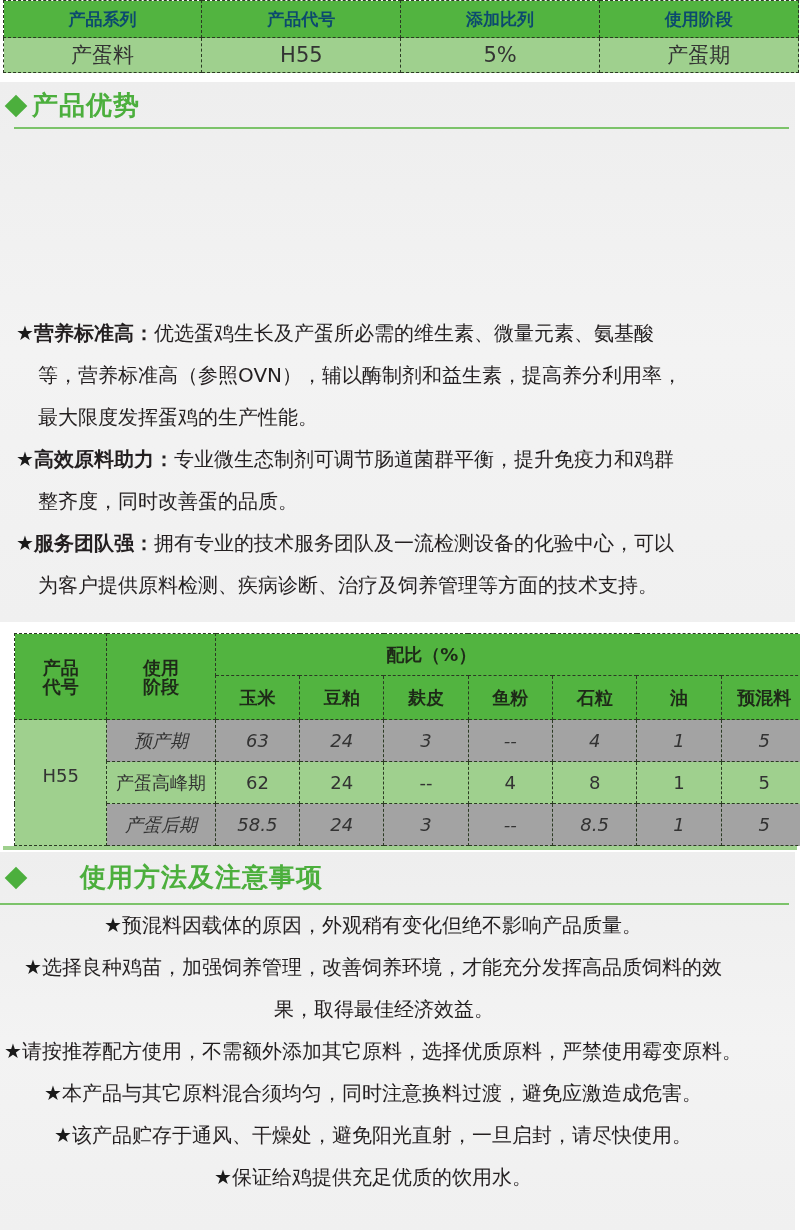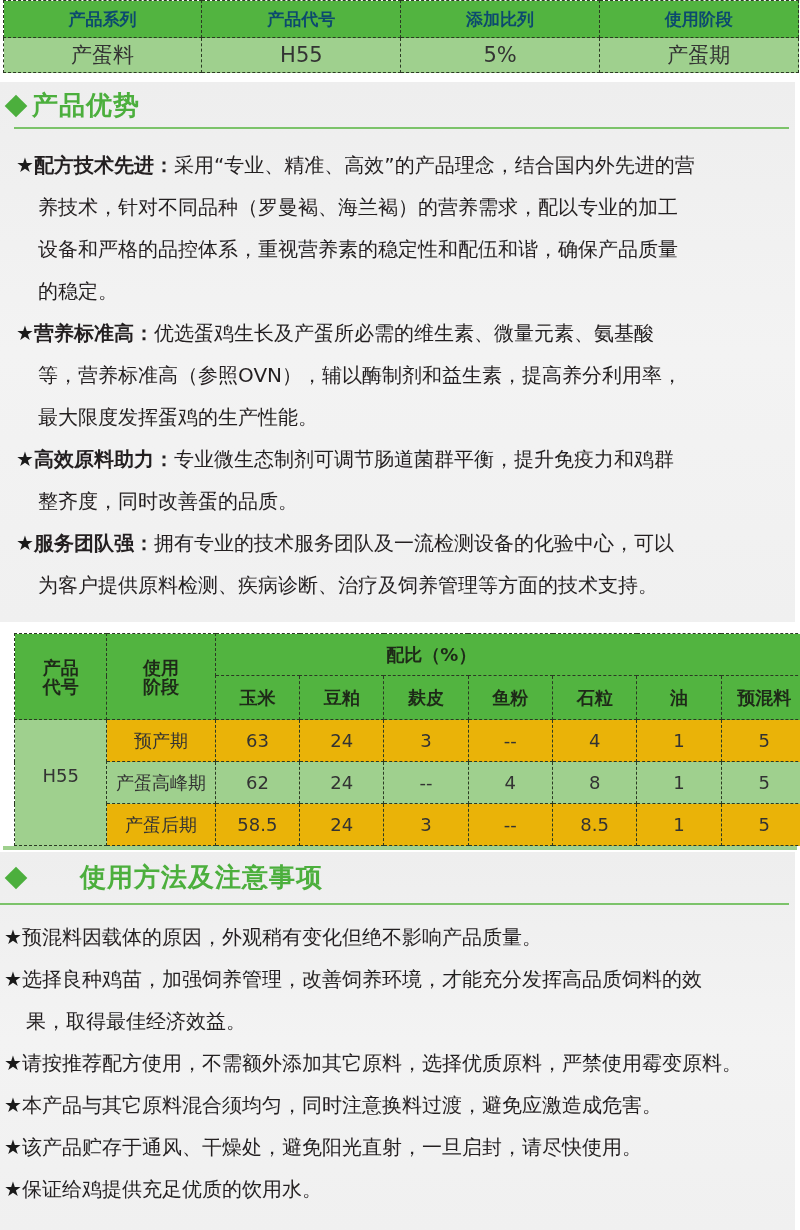--- a/index.html
+++ b/index.html
@@ -25,21 +25,21 @@
 
   .para { position: absolute; font-size: 20px; line-height: 42px; color: #231f20; }
   .para .star { color: #1a1a1a; }
   .para .lead { font-weight: bold; }
 
   
   .ratio-table { position: absolute; left: 14px; top: 633px; width: 794px; border-collapse: collapse; }
   .ratio-table th, .ratio-table td { border: 1px dashed #2b3a23; text-align: center; vertical-align: middle; }
   .ratio-table th { background: #52b440; color: #1e2a18; font-weight: bold; font-size: 18px; }
   .ratio-table td { font-size: 18px; color: #333; height: 42px; }
-  .ratio-table tr.r-light td.val { background: #eab308; }
+  .ratio-table tr.r-light td.val { background: #a3a3a3; font-style: italic; }
   .ratio-table tr.r-green td.val { background: #9fd08e; }
   .ratio-table td.code { background: #9fd08e; }
   .ratio-table th.head-multi { line-height: 19px; }
   .ratio-bottom { position: absolute; left: 3px; top: 846px; width: 794px; height: 4px; background: #9fd08e; }
 </style>
 </head>
 <body>
 
 <table class="top-table">
   <tbody>
@@ -58,26 +58,20 @@
 </tbody>
   </table>
 
 <div class="panel panel-1">
   <div class="sec-title" style="top:6px;">
     <span class="diamond"></span>
     <span>产品优势</span>
   </div>
   <div class="rule" style="top:45px;"></div>
 
-  <div class="para" style="left:16px; top:62px;">
-    <div><span class="star">★</span><span class="lead">配方技术先进：</span><span>采用“专业、精准、高效”的产品理念，结合国内外先进的营</span></div>
-    <div style="padding-left:22px">养技术，针对不同品种（罗曼褐、海兰褐）的营养需求，配以专业的加工</div>
-    <div style="padding-left:22px">设备和严格的品控体系，重视营养素的稳定性和配伍和谐，确保产品质量</div>
-    <div style="padding-left:22px">的稳定。</div>
-  </div>
 
   <div class="para" style="left:16px; top:230px;">
     <div><span class="star">★</span><span class="lead">营养标准高：</span><span>优选蛋鸡生长及产蛋所必需的维生素、微量元素、氨基酸</span></div>
     <div style="padding-left:22px">等，营养标准高（参照OVN），辅以酶制剂和益生素，提高养分利用率，</div>
     <div style="padding-left:22px">最大限度发挥蛋鸡的生产性能。</div>
   </div>
 
   <div class="para" style="left:16px; top:356px;">
     <div><span class="star">★</span><span class="lead">高效原料助力：</span><span>专业微生态制剂可调节肠道菌群平衡，提升免疫力和鸡群</span></div>
     <div style="padding-left:22px">整齐度，同时改善蛋的品质。</div>
@@ -146,21 +140,21 @@
   </table>
 <div class="ratio-bottom"></div>
 
 <div class="panel panel-2">
   <div class="sec-title" style="top:8px;gap:48px;">
     <span class="diamond"></span>
     <span>使用方法及注意事项</span>
   </div>
   <div class="rule" style="left:0; top:51px;"></div>
 
-  <div class="para" style="left:4px; top:64px;">
+  <div class="para" style="left:4px; top:52px;text-align:center;">
     <div><span class="star">★</span><span>预混料因载体的原因，外观稍有变化但绝不影响产品质量。</span></div>
     <div><span class="star">★</span><span>选择良种鸡苗，加强饲养管理，改善饲养环境，才能充分发挥高品质饲料的效</span></div>
     <div style="padding-left:22px">果，取得最佳经济效益。</div>
     <div><span class="star">★</span><span>请按推荐配方使用，不需额外添加其它原料，选择优质原料，严禁使用霉变原料。</span></div>
     <div><span class="star">★</span><span>本产品与其它原料混合须均匀，同时注意换料过渡，避免应激造成危害。</span></div>
     <div><span class="star">★</span><span>该产品贮存于通风、干燥处，避免阳光直射，一旦启封，请尽快使用。</span></div>
     <div><span class="star">★</span><span>保证给鸡提供充足优质的饮用水。</span></div>
   </div>
 </div>
 

